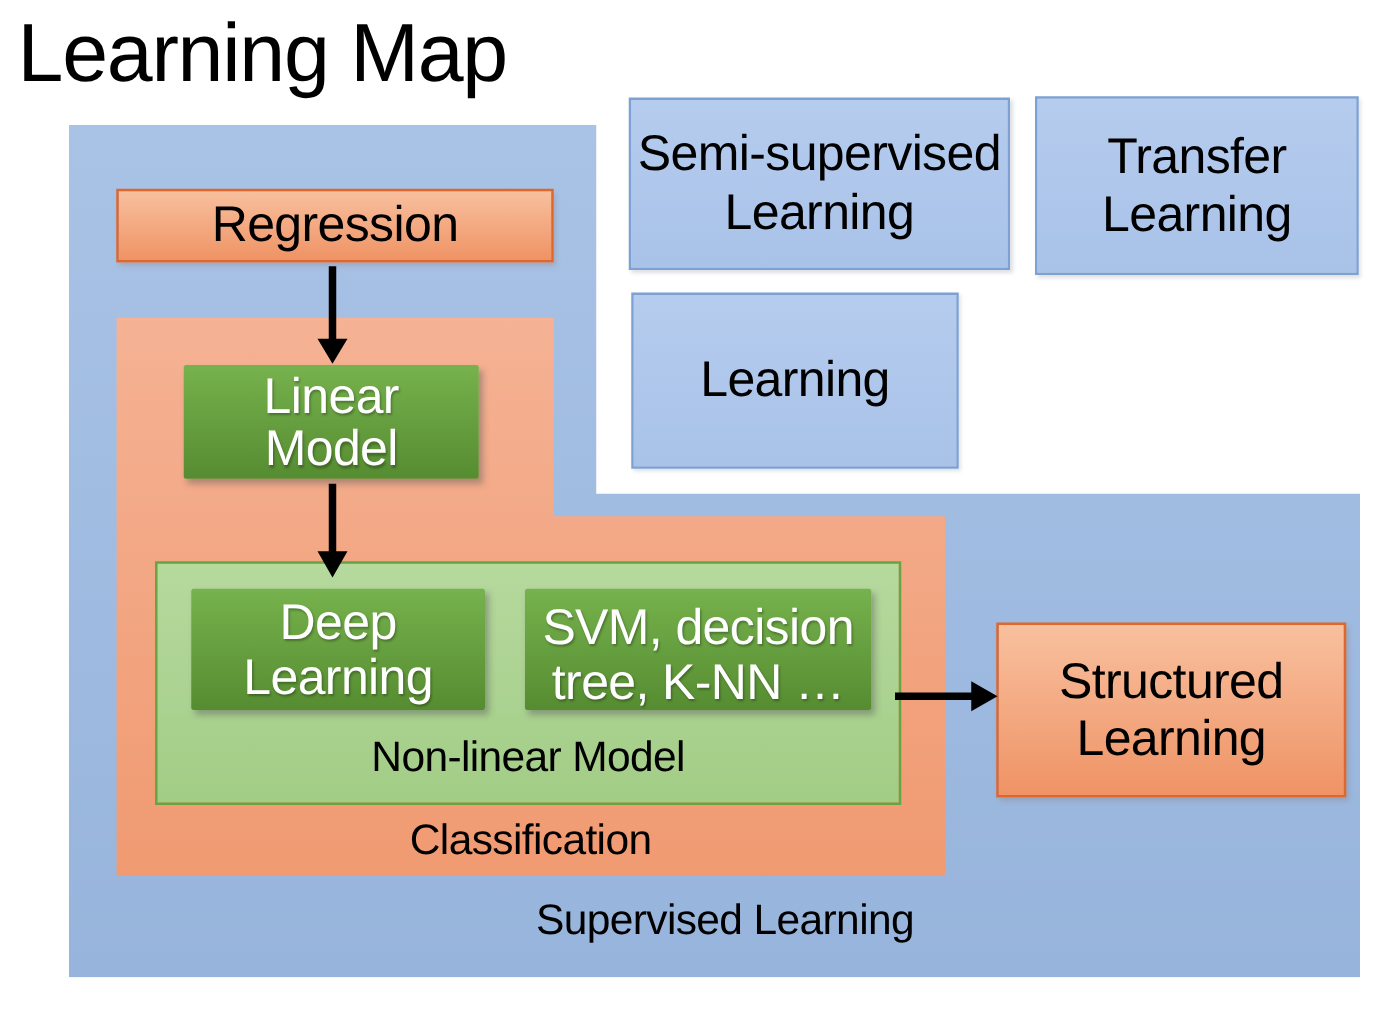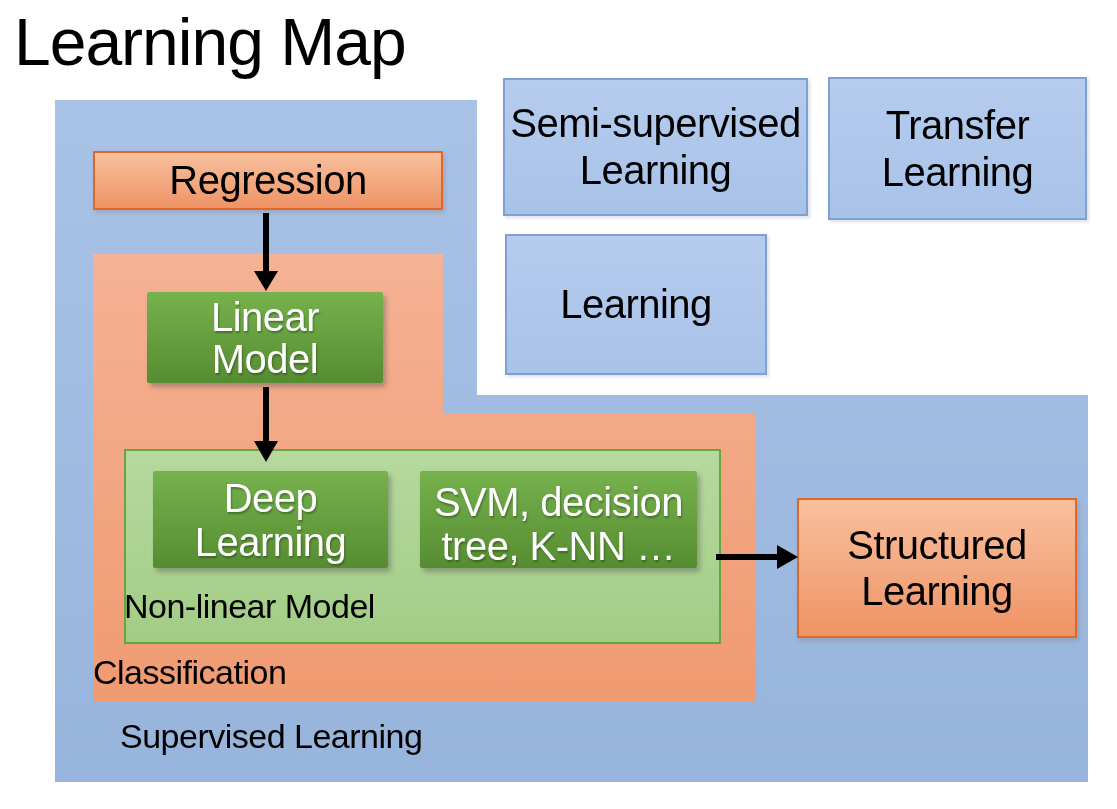--- a/index.html
+++ b/index.html
@@ -52,21 +52,21 @@
   }
   .regression{left:93px;top:151px;width:350px;height:59px;}
   .linear-model{left:147px;top:292px;width:236px;height:91px;line-height:42px;}
   .deep-learning{left:153px;top:471px;width:235px;height:97px;}
   .svm-knn{left:420px;top:471px;width:277px;height:97px;justify-content:flex-end;}
   .structured{left:797px;top:498px;width:280px;height:140px;line-height:46px;}
   .semi{left:503px;top:78px;width:305px;height:138px;}
   .transfer{left:828px;top:77px;width:259px;height:143px;}
   .unsupervised{left:505px;top:234px;width:262px;height:141px;}
   .float-label{
-    position:absolute;font-size:34px;letter-spacing:-0.5px;
+    position:absolute;text-align:center;font-size:34px;letter-spacing:-0.5px;
     line-height:44px;color:var(--label_text);
   }
   .nonlinear-label{left:124px;top:584px;width:597px;}
   .classification-label{left:93px;top:650px;width:663px;}
   .supervised-label{left:120px;top:714px;width:920px;}
   .arrows{position:absolute;left:0;top:0;width:1117px;height:809px;pointer-events:none;}
   .arrow-line{stroke:var(--arrow);stroke-width:6px;}
   .arrow-head{fill:var(--arrow);stroke:none;}
 </style>
 </head>

